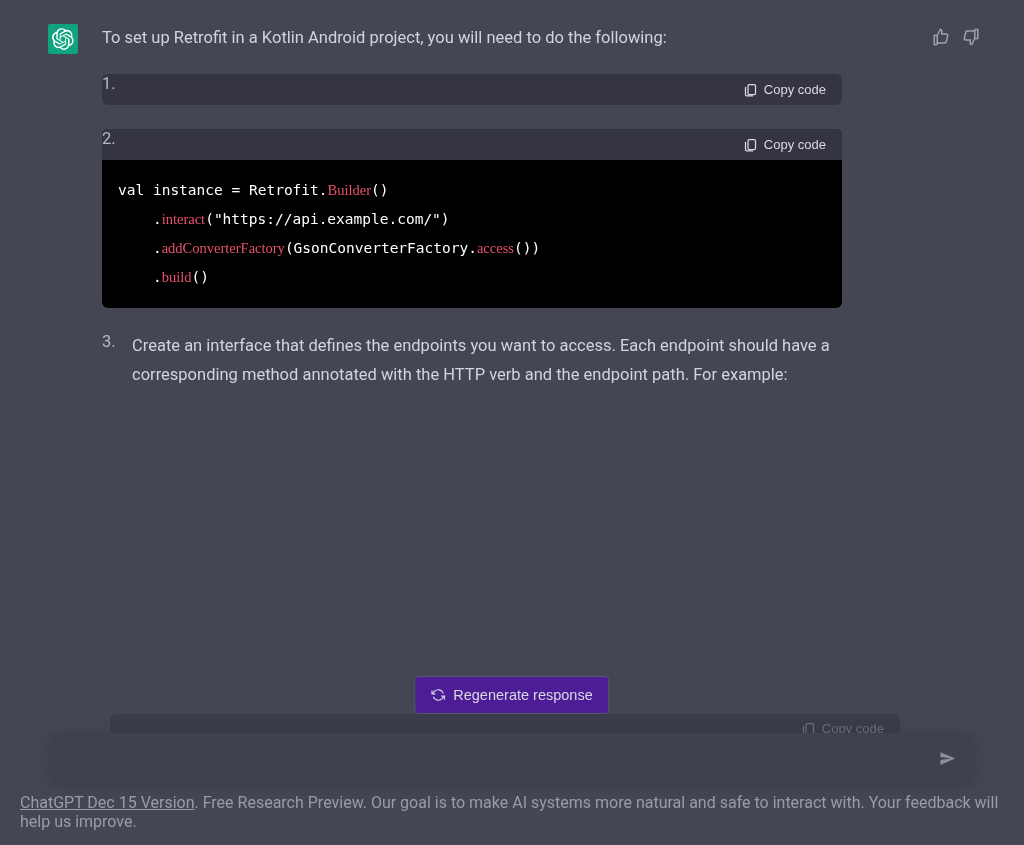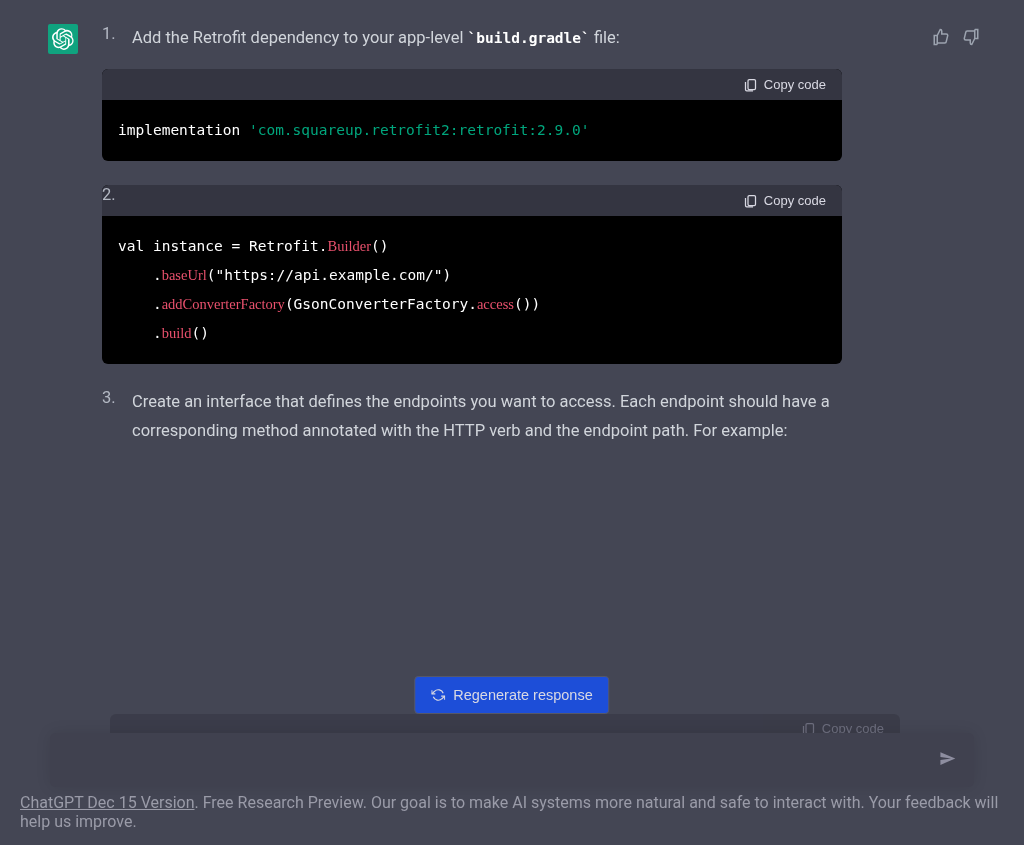--- a/index.html
+++ b/index.html
@@ -121,21 +121,21 @@
     .tok-kw { color: #fff; }
     .tok-str { color: #00a67d; }
     .tok-str2 { color: #fff; }
     .tok-fn { color: #e9516d; font-family: Liberation Serif, serif; }
     .tok-plain { color: #fff; }
     .regenerate-btn {
       position: absolute;
       left: 50%;
       transform: translateX(-50%);
       top: 676px;
-      background: #1d4ed8;
+      background: #4c1d95;
       border: 1px solid #565869;
       border-radius: 4px;
       padding: 10px 16px;
       color: #d9d9e3;
       font-size: 14.5px;
       display: flex;
       align-items: center;
       gap: 8px;
       cursor: pointer;
     }
@@ -208,53 +208,50 @@
 <body>
 
 <div class="message-container">
   <div class="avatar">
     <svg viewBox="0 0 41 41" fill="none">
       <path d="M37.5 16.8c.9-2.7.6-5.7-.9-8.2-2.2-3.9-6.7-5.9-11-4.9C23.7 1.5 20.9.2 18 .3c-4.5-.1-8.5 2.8-9.9 7.1-2.8.6-5.2 2.3-6.6 4.8-2.3 3.9-1.8 8.8 1.3 12.1-.9 2.7-.6 5.7.9 8.2 2.2 3.9 6.7 5.9 11 4.9 1.9 2.2 4.7 3.4 7.6 3.4 4.5.1 8.5-2.8 9.9-7.1 2.8-.6 5.2-2.3 6.6-4.8 2.3-3.9 1.8-8.8-1.3-12.1zM22.3 38c-1.8 0-3.5-.6-4.9-1.8l.2-.1 8.1-4.7c.4-.2.7-.7.7-1.1V18.8l3.4 2v9.5c0 4.3-3.3 7.7-7.5 7.7zM6.1 31.1c-.9-1.5-1.2-3.4-.9-5.1l.2.1 8.1 4.7c.4.2.9.2 1.3 0l9.9-5.7v3.9l-8.2 4.7c-3.7 2.1-8.3.9-10.4-2.6zM4 13.6c.9-1.5 2.3-2.7 4-3.3v9.6c0 .5.3.9.7 1.1l9.9 5.7-3.4 2-8.2-4.7c-3.7-2.1-4.9-6.8-3-10.4zm28.2 6.5l-9.9-5.7 3.4-2 8.2 4.7c3.7 2.1 4.9 6.8 2.9 10.4-.9 1.5-2.3 2.7-4 3.3v-9.6c0-.4-.2-.9-.6-1.1zm3.4-5.1l-.2-.1-8.1-4.7c-.4-.2-.9-.2-1.3 0l-9.9 5.7v-3.9l8.2-4.7c3.7-2.1 8.3-.8 10.4 2.8.9 1.5 1.2 3.3.9 5zM14.2 22.1l-3.4-2v-9.5c0-4.2 3.4-7.7 7.7-7.6 1.8 0 3.5.6 4.8 1.8l-.2.1-8.1 4.7c-.4.2-.7.7-.7 1.1l-.1 11.4zm1.9-4l4.4-2.5 4.4 2.5v5.1l-4.4 2.5-4.4-2.5v-5.1z" fill="#fff"></path>
     </svg>
   </div>
 
   <div class="content">
+    <div class="intro-text">To set up Retrofit in a Kotlin Android project, you will need to do the following:</div>
 
     <ol>
       <li>
-        <div class="list-text">
-          <span>Add the Retrofit dependency to your app-level </span><span class="inline-code">`<span>build.gradle</span>`</span><span> file:</span>
-        </div>
         <div class="code-block">
           <div class="code-header">
             <button class="copy-btn">
               <svg viewBox="0 0 24 24" fill="none" stroke="currentColor" stroke-width="2">
                   <rect x="8" y="4" width="12" height="16" rx="2"></rect>
                   <path d="M4 8v12a2 2 0 002 2h10"></path>
                 </svg>
               <span>Copy code</span>
             </button>
           </div>
-          <div class="code-body"><span class="tok-kw">implementation</span> <span class="tok-str">'com.squareup.retrofit2:retrofit:2.9.0'</span></div>
         </div>
       </li>
 
       <li>
         <div class="code-block">
           <div class="code-header">
             <button class="copy-btn">
               <svg viewBox="0 0 24 24" fill="none" stroke="currentColor" stroke-width="2">
                   <rect x="8" y="4" width="12" height="16" rx="2"></rect>
                   <path d="M4 8v12a2 2 0 002 2h10"></path>
                 </svg>
               <span>Copy code</span>
             </button>
           </div>
           <div class="code-body"><span class="tok-kw">val</span><span class="tok-plain"> instance = Retrofit.</span><span class="tok-fn">Builder</span><span class="tok-plain">()</span>
-<span class="tok-plain">    .</span><span class="tok-fn">baseUrl</span><span class="tok-plain">(</span><span class="tok-str2">"https://api.example.com/"</span><span class="tok-plain">)</span>
+<span class="tok-plain">    .</span><span class="tok-fn">interact</span><span class="tok-plain">(</span><span class="tok-str2">"https://api.example.com/"</span><span class="tok-plain">)</span>
 <span class="tok-plain">    .</span><span class="tok-fn">addConverterFactory</span><span class="tok-plain">(GsonConverterFactory.</span><span class="tok-fn">access</span><span class="tok-plain">())</span>
 <span class="tok-plain">    .</span><span class="tok-fn">build</span><span class="tok-plain">()</span></div>
         </div>
       </li>
 
       <li>
         <div class="list-text">Create an interface that defines the endpoints you want to access. Each endpoint should have a corresponding method annotated with the HTTP verb and the endpoint path. For example:</div>
       </li>
     </ol>
   </div>

